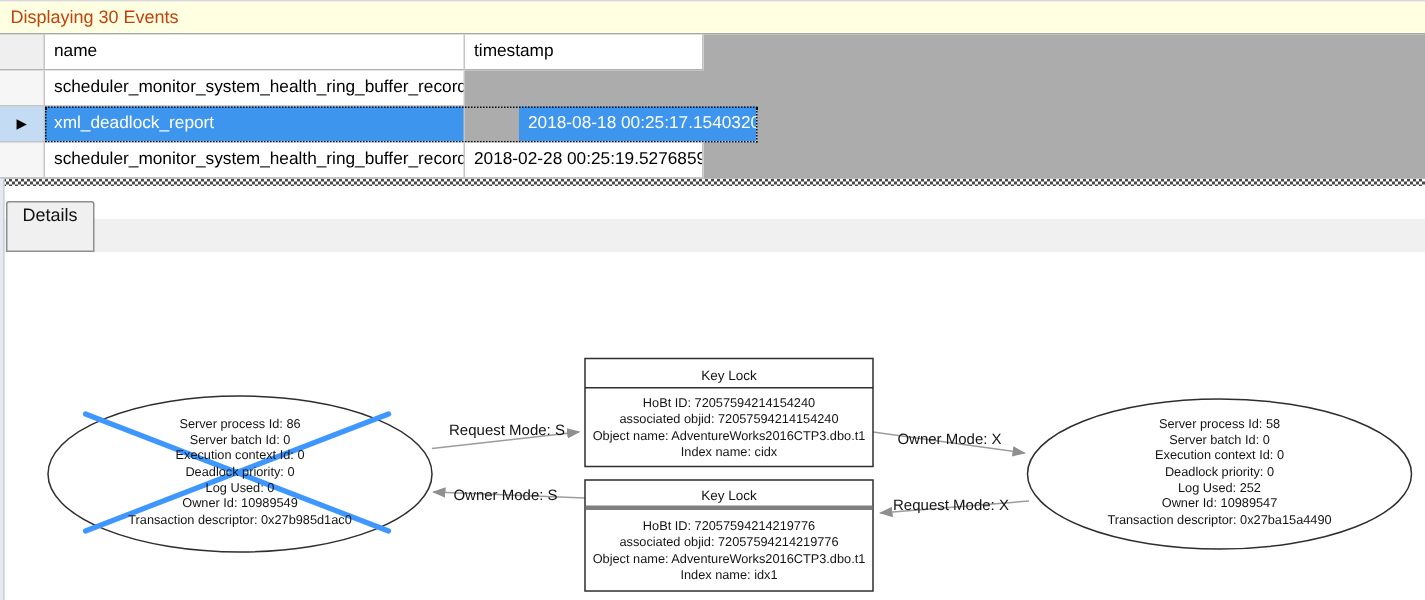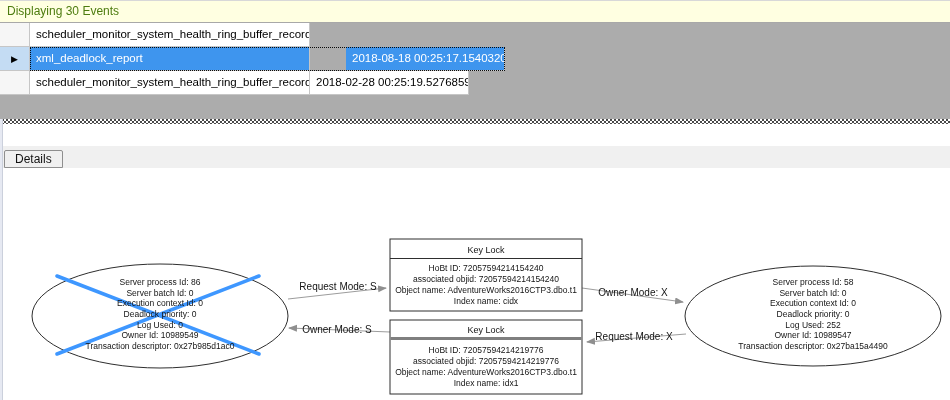--- a/index.html
+++ b/index.html
@@ -12,21 +12,21 @@
     --edge-line:#9C9C9C;
     --grid-line:#C6C6C6;
   }
   *{margin:0;padding:0;box-sizing:border-box;}
   body{font-family:"Liberation Sans",sans-serif;background:#fff;}
   .screen{position:relative;width:950px;height:400px;background:#fff;overflow:hidden;border-top:1px solid #d8d8d8;}
 
   
   .info-bar{position:absolute;left:0;top:0;width:950px;height:22px;
     background:var(--info-bar-bg);border-bottom:1px solid #A8A8A8;
-    font-size:12px;color:#4d7c0f;line-height:21px;padding-left:7px;}
+    font-size:12px;color:#c2410c;line-height:21px;padding-left:7px;}
 
   
   .grid{position:absolute;left:0;top:22px;width:950px;height:96px;background:var(--grid-void-bg);}
   .grid-table{position:absolute;left:0;top:0;width:469px;}
   .grid-row{display:flex;height:24px;}
   .cell{border-right:1px solid var(--grid-line);border-bottom:1px solid var(--grid-line);
     font-size:11.5px;color:#000;line-height:23px;white-space:nowrap;overflow:hidden;}
   .cell.rowhdr{width:30px;background:#F6F6F6;flex:none;text-align:center;}
   .cell.c-name{width:280px;padding-left:6px;background:#fff;flex:none;}
   .cell.c-ts{width:159px;padding-left:6px;background:#fff;flex:none;}
@@ -44,21 +44,21 @@
 
   
   .event-bar{position:absolute;left:0;top:123px;width:950px;height:22px;background:var(--panel-bg);
     font-size:12px;color:#1b1b1b;line-height:22px;padding-left:6px;}
 
   
   .tab-strip{position:absolute;left:0;top:145px;width:950px;height:22px;background:var(--panel-bg);
     display:flex;align-items:flex-end;padding-left:4px;}
   .tab{font-size:12px;color:#111;padding:0 10px;border:1px solid #8E8E8E;
     border-radius:2px 2px 0 0;cursor:default;}
-  .tab.inactive{height:18px;line-height:17px;background:#F0F0F0;}
+  .tab.inactive{height:34px;line-height:17px;background:#F0F0F0;}
   .tab.active{height:22px;line-height:21px;background:#fff;border-bottom:none;position:relative;z-index:2;}
 
   
   .graph-area{position:absolute;left:0;top:167px;width:950px;height:233px;background:#fff;}
   .left-edge{position:absolute;left:0;top:118px;width:3px;height:282px;background:#E6E9F2;border-right:1px solid #CBD0DC;}
   svg text{fill:#141414;}
   .node-line{font-size:8.5px;text-anchor:middle;}
   .box-title{font-size:9px;text-anchor:middle;}
   .edge-label{font-size:10px;text-anchor:middle;}
   .shape{fill:#fff;stroke:#2e2e2e;stroke-width:1;}
@@ -69,20 +69,25 @@
 <body>
 
 <div class="screen">
 
   <div class="info-bar">
     <span>Displaying 30 Events</span>
   </div>
 
   <div class="grid">
     <div class="grid-table">
+      <div class="grid-row grid-header">
+        <div class="cell rowhdr"></div>
+        <div class="cell c-name">name</div>
+        <div class="cell c-ts">timestamp</div>
+      </div>
 
       <div class="grid-row">
         <div class="cell rowhdr"></div>
         <div class="row-cells">
           <div class="cell c-name">scheduler_monitor_system_health_ring_buffer_recorded</div>
         </div>
       </div>
 
       <div class="grid-row selected">
         <div class="cell rowhdr">

